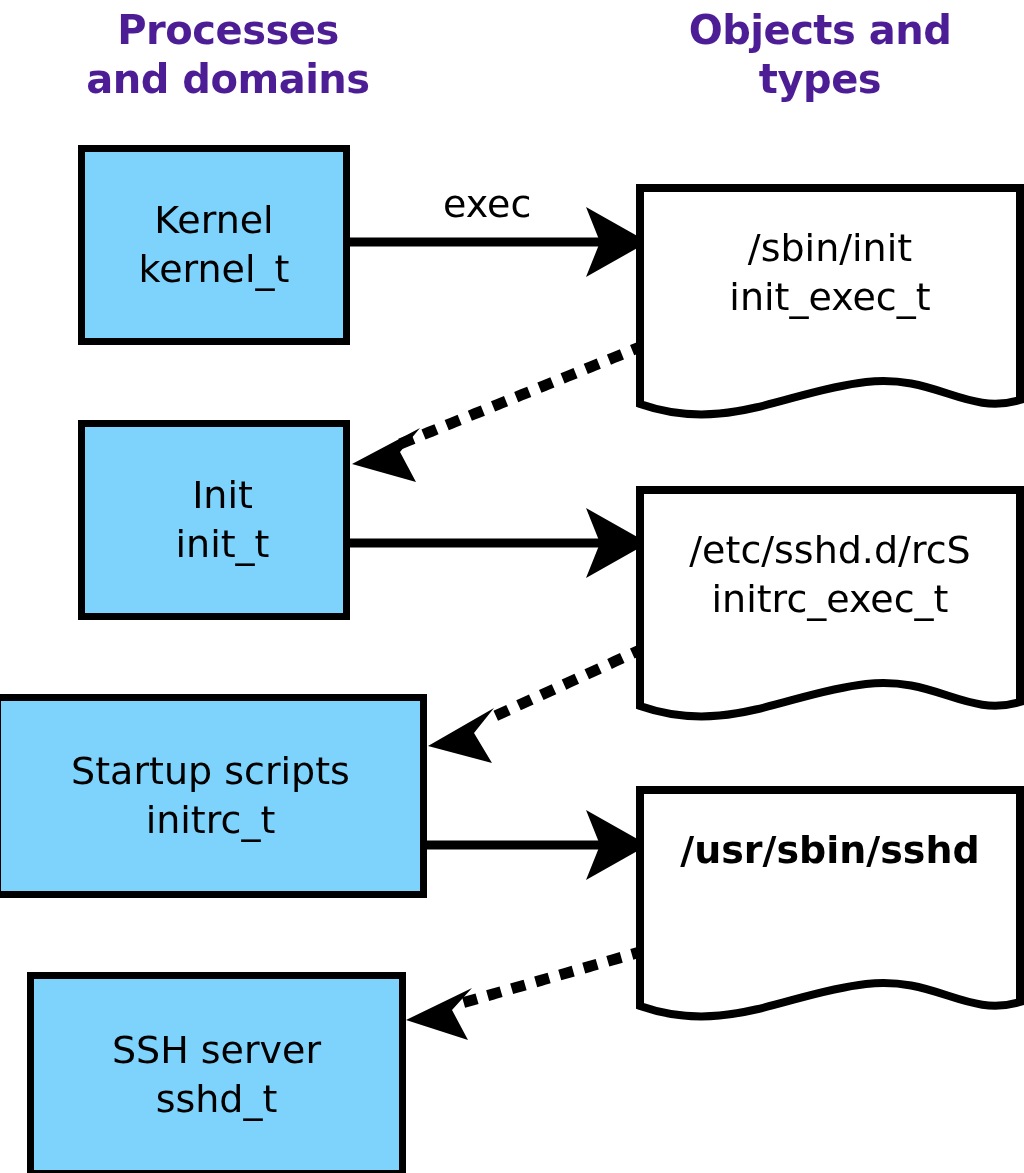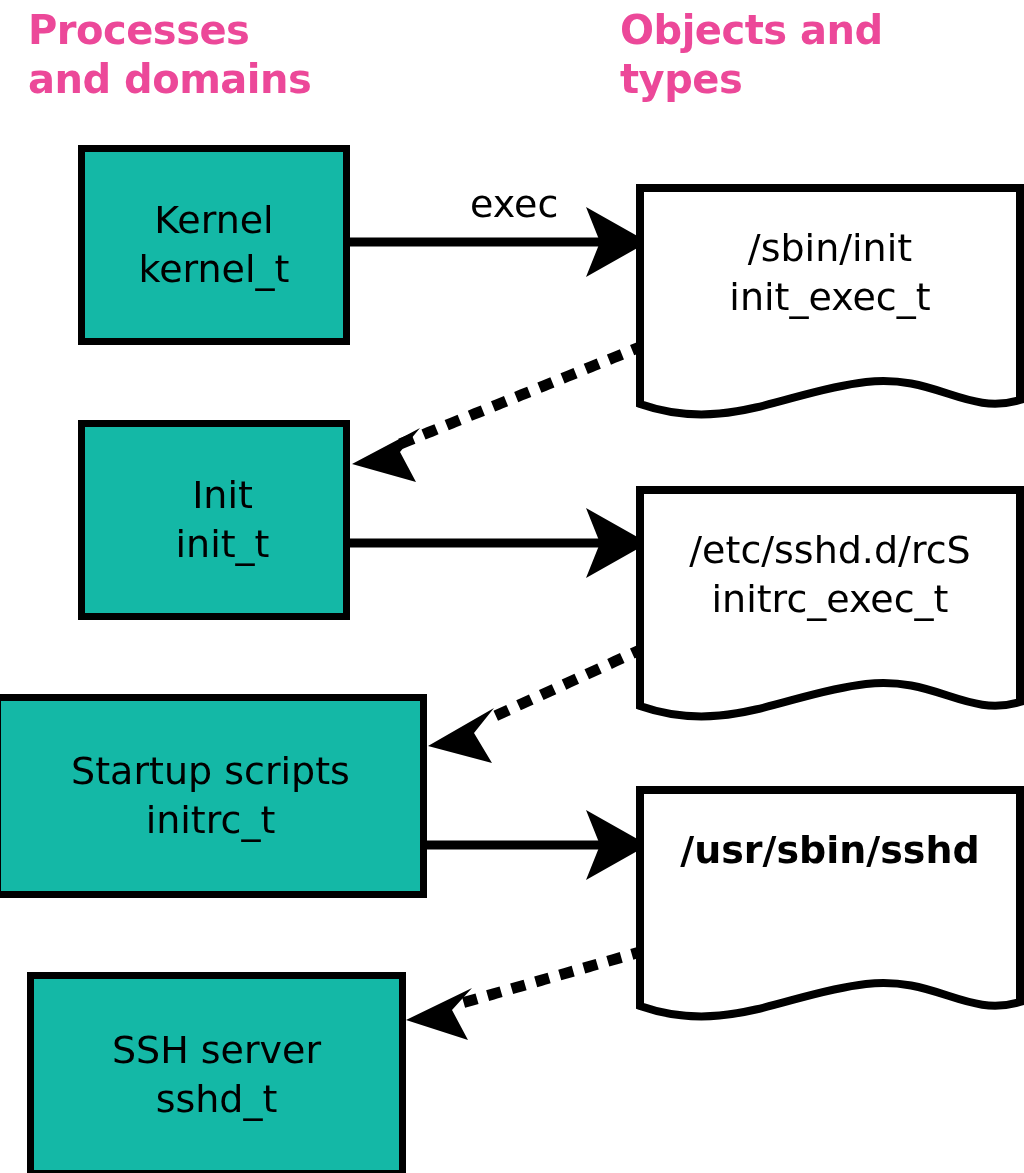--- a/index.html
+++ b/index.html
@@ -13,32 +13,33 @@
     height: 1173px;
     background: #ffffff;
     font-family: "DejaVu Sans", sans-serif;
     overflow: hidden;
   }
   .col-header {
     position: absolute;
     font-weight: bold;
     font-size: 40px;
     line-height: 1.22;
-    color: #ec4899;
+    color: #4c1d95;
+    text-align: center;
     white-space: pre-line;
     letter-spacing: -0.5px;
   }
   #header-left  { left: 28px;  top: 6px;  width: 400px; }
   #header-right { left: 620px; top: 6px;  width: 400px; }
 
   .proc-box {
     position: absolute;
     box-sizing: border-box;
     border: 7px solid #000000;
-    background: #14b8a6;
+    background: #7dd3fc;
     display: flex;
     flex-direction: column;
     align-items: center;
     justify-content: center;
     color: #000000;
   }
   .proc-box .l1, .proc-box .l2 {
     font-size: 38px;
     line-height: 1.28;
     white-space: nowrap;
@@ -66,21 +67,20 @@
     left: 0; top: 0;
     width: 1024px;
     height: 1173px;
     pointer-events: none;
   }
   .edge-label {
     position: absolute;
     font-size: 38px;
     color: #000000;
     white-space: nowrap;
-    margin-left: 27px;
   }
 </style>
 </head>
 <body>
 
 <div id="canvas">
 
   <div class="col-header" id="header-left">Processes
 and domains</div>
   <div class="col-header" id="header-right">Objects and

